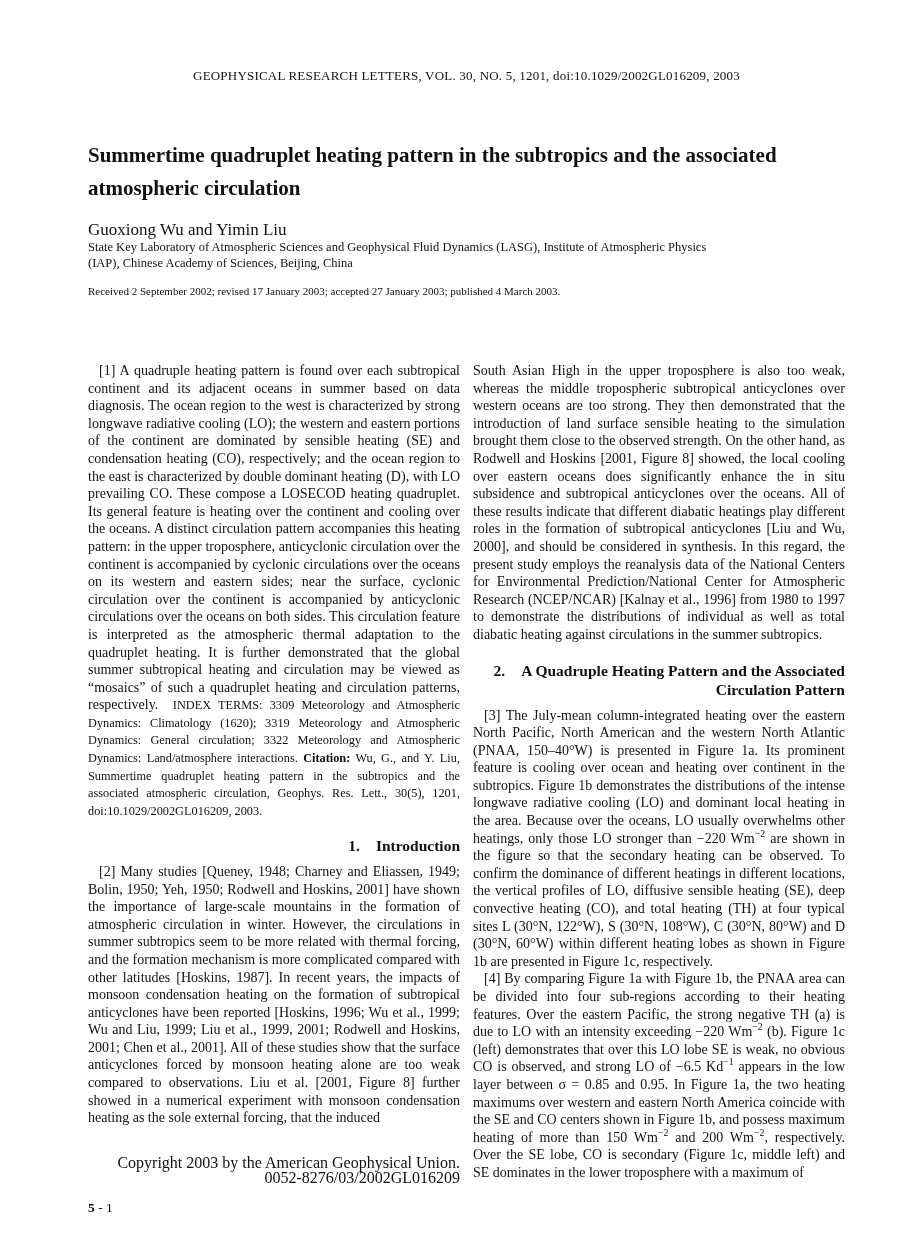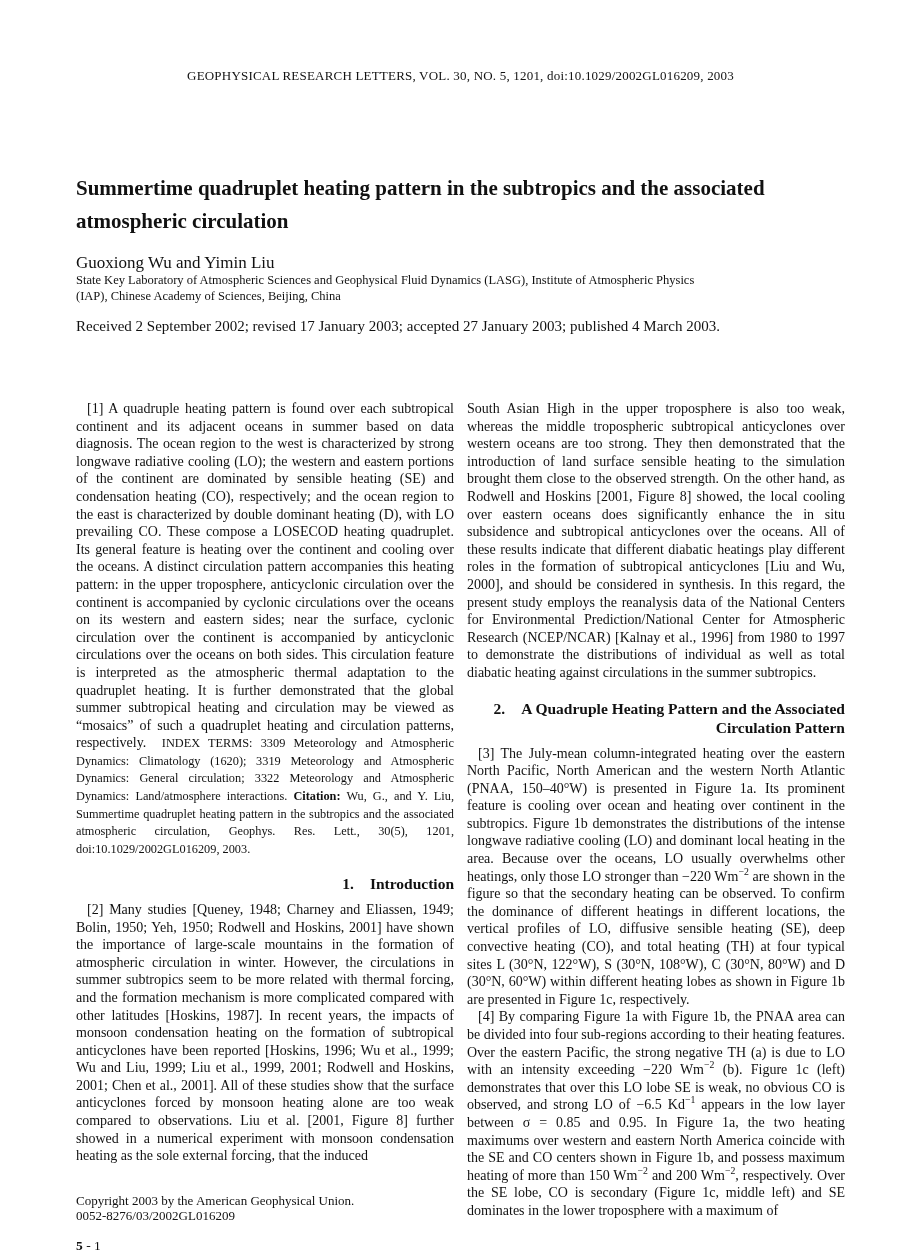--- a/index.html
+++ b/index.html
@@ -5,40 +5,40 @@
   html, body { margin: 0; padding: 0; background: #e8e8e8; }
   .page {
     position: relative;
     width: 920px; height: 1255px;
     margin: 0 auto;
     background: #ffffff;
     overflow: hidden;
     font-family: "Liberation Serif", "DejaVu Serif", serif;
     color: #111111;
   }
-  .inner { position: absolute; left: 76px; right: 75px; top: 0; }
+  .inner { position: absolute; left: 88px; right: 75px; top: 0; }
 
   .journal-header {
     margin-top: 68px;
     text-align: center;
     font-size: 13px;
     letter-spacing: 0.2px;
     white-space: nowrap;
   }
 
   .title {
-    margin-top: 88px;
+    margin-top: 55px;
     font-size: 21px;
     font-weight: bold;
     line-height: 33px;
     max-width: 715px;
   }
   .authors { margin-top: 15px; font-size: 17px; }
   .affiliation { font-size: 12.5px; line-height: 15.5px; max-width: 650px; }
-  .history { margin-top: 14px; font-size: 15px; }
+  .history { margin-top: 14px; font-size: 11px; }
 
   .columns {
     margin-top: 17px;
     display: flex;
     gap: 13px;
     min-height: 872px;
     align-items: stretch;
   }
   .col {
     width: 383px;
@@ -63,23 +63,23 @@
   .sec-num { margin-right: 16px; }
 
   .s-i { }
   .s-b { font-weight: bold; }
   .s-small { font-size: 12.3px; line-height: 16.4px; }
   sup { font-size: 0.7em; line-height: 0; vertical-align: super; }
 
   .copyright {
     margin-top: auto;
     padding-top: 22px;
-    font-size: 13px;
+    font-size: 16px;
     line-height: 14.8px;
-    text-align: left;
+    text-align: right;
   }
 
   .page-footer {
     margin-top: 14px;
     text-align: left;
     font-size: 13.5px;
   }
 </style>
 </head>
 <body>

